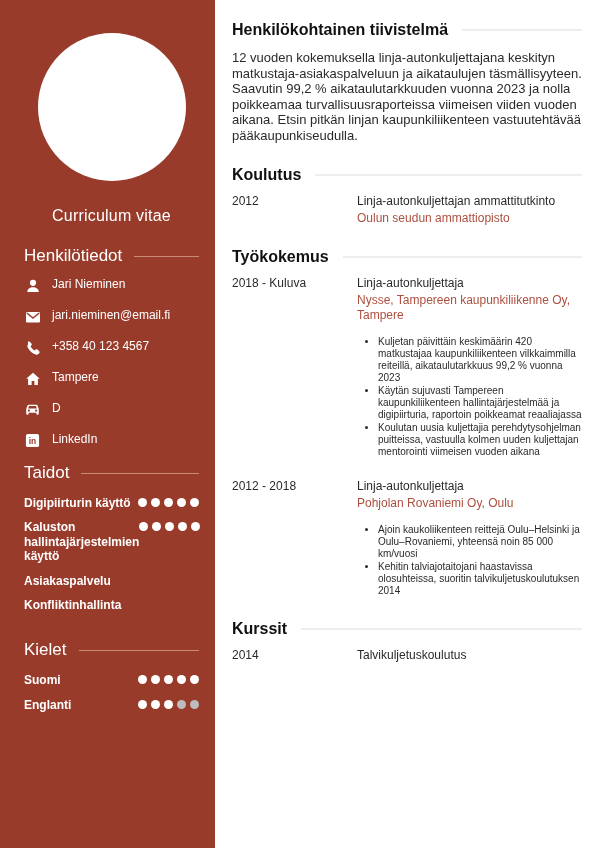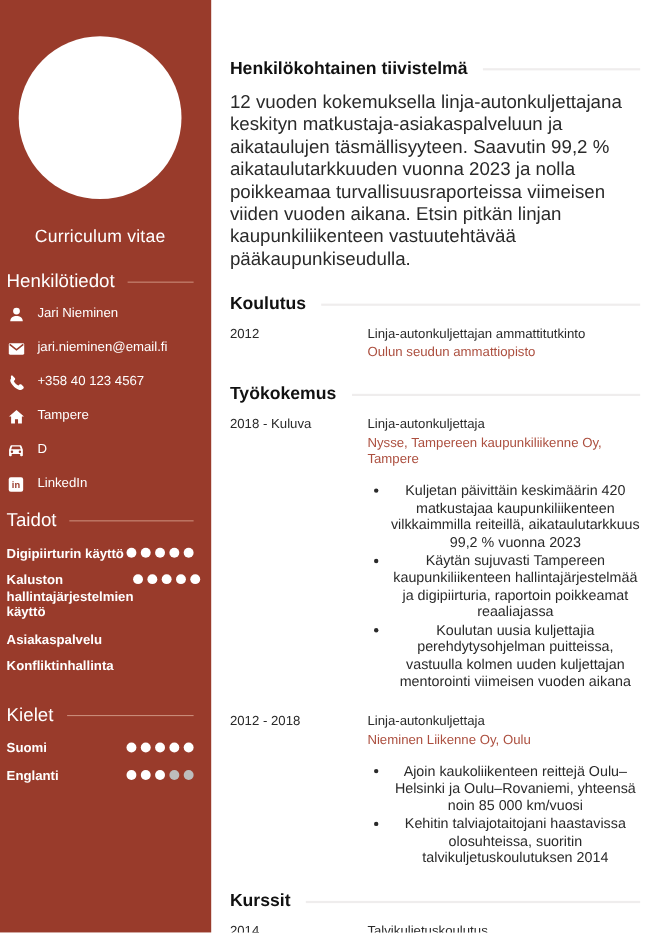--- a/index.html
+++ b/index.html
@@ -1,53 +1,53 @@
 <!DOCTYPE html>
 <html><head>
 <meta charset="utf-8">
 <style>
   * { margin:0; padding:0; box-sizing:border-box; }
   html,body { background:#fff; }
   body { font-family:"Liberation Sans", sans-serif; }
   .page { position:relative; width:600px; height:848px; background:#fff; display:flex; overflow:hidden; }
 
   
-  .sidebar { width:192px; flex-shrink:0; background:#993B2B; color:#fff; padding:0 16px 0 6px; }
+  .sidebar { width:215px; flex-shrink:0; background:#993B2B; color:#fff; padding:0 16px 0 24px; }
   .photo { width:148px; height:148px; border-radius:50%; background:#fff; margin:33px auto 0; }
   .cv-title { text-align:center; font-size:16px; font-weight:400; margin-top:26px; letter-spacing:.2px; }
   .side-heading { display:flex; align-items:center; font-size:17px; font-weight:400; }
   .side-heading .rule { flex:1; height:1px; background:#C98A78; margin-left:12px; }
   .contact-section { margin-top:21px; }
   .contact-list { margin-top:11px; }
   .contact-row { display:flex; align-items:flex-start; margin-bottom:13px; min-height:18px; }
   .contact-row .cicon { width:17px; height:17px; flex-shrink:0; display:flex; align-items:center; justify-content:center; }
   .contact-row .ctext { font-size:12px; margin-left:11px; }
   .skills-section { margin-top:5px; }
   .rating-list { margin-top:13px; }
   .rating-row { display:flex; justify-content:flex-start; align-items:flex-start; margin-bottom:10px; }
   .rating-label { font-size:12px; font-weight:bold; line-height:1.2; width:122px; overflow-wrap:break-word; }
   .dots { display:flex; gap:4px; padding-top:2px; }
   .dot { width:9px; height:9px; border-radius:50%; display:inline-block; }
   .dot.filled { background:#FFFFFF; }
   .dot.empty  { background:#BDBDBD; }
   .lang-section { margin-top:28px; }
 
   
-  .main { flex:1; padding:21px 18px 0 17px; color:#222;margin-top:33px; }
+  .main { flex:1; padding:21px 18px 0 17px; color:#222; }
   .m-heading { display:flex; align-items:center; font-size:16px; font-weight:bold; color:#111; }
   .m-heading .rule { flex:1; height:2px; background:#EFEDED; margin-left:14px; }
-  .summary-text { margin-top:11px; font-size:17px; line-height:1.2; color:#2a2a2a; }
+  .summary-text { margin-top:11px; font-size:13px; line-height:1.2; color:#2a2a2a; }
   .section { margin-top:22px; }
   .entry { display:flex; margin-top:10px; }
   .entry-date { width:125px; flex-shrink:0; font-size:12px; font-weight:normal; color:#2a2a2a; }
   .entry-body { flex:1; }
   .entry-title { font-size:12px; font-weight:normal; color:#2a2a2a; line-height:1.25; }
   .entry-sub { font-size:12px; color:#AC4F3F; margin-top:2px; line-height:1.25; }
   .entry-body ul { margin-top:13px; padding-left:21px; }
-  .entry-body li { font-size:13px; line-height:1.2; color:#2a2a2a; margin-bottom:1px;text-align:center; }
+  .entry-body li { font-size:10px; line-height:1.2; color:#2a2a2a; margin-bottom:1px; }
   .entry + .entry { margin-top:20px; }
   .courses .entry-title { padding-top:0; }
 </style>
 </head>
 <body>
 
 <div class="page">
 
   <aside class="sidebar">
     <div class="photo"></div>
@@ -228,21 +228,21 @@
             <li>Käytän sujuvasti Tampereen kaupunkiliikenteen hallintajärjestelmää ja digipiirturia, raportoin poikkeamat reaaliajassa</li>
             <li>Koulutan uusia kuljettajia perehdytysohjelman puitteissa, vastuulla kolmen uuden kuljettajan mentorointi viimeisen vuoden aikana</li>
           </ul>
         </div>
       </div>
 
       <div class="entry">
         <div class="entry-date">2012 - 2018</div>
         <div class="entry-body">
           <div class="entry-title">Linja-autonkuljettaja</div>
-          <div class="entry-sub">Nieminen Liikenne Oy, Oulu</div>
+          <div class="entry-sub">Pohjolan Rovaniemi Oy, Oulu</div>
           <ul>
             <li>Ajoin kaukoliikenteen reittejä Oulu–Helsinki ja Oulu–Rovaniemi, yhteensä noin 85 000 km/vuosi</li>
             <li>Kehitin talviajotaitojani haastavissa olosuhteissa, suoritin talvikuljetuskoulutuksen 2014</li>
           </ul>
         </div>
       </div>
     </section>
 
     <section class="section courses">
       <div class="m-heading">

